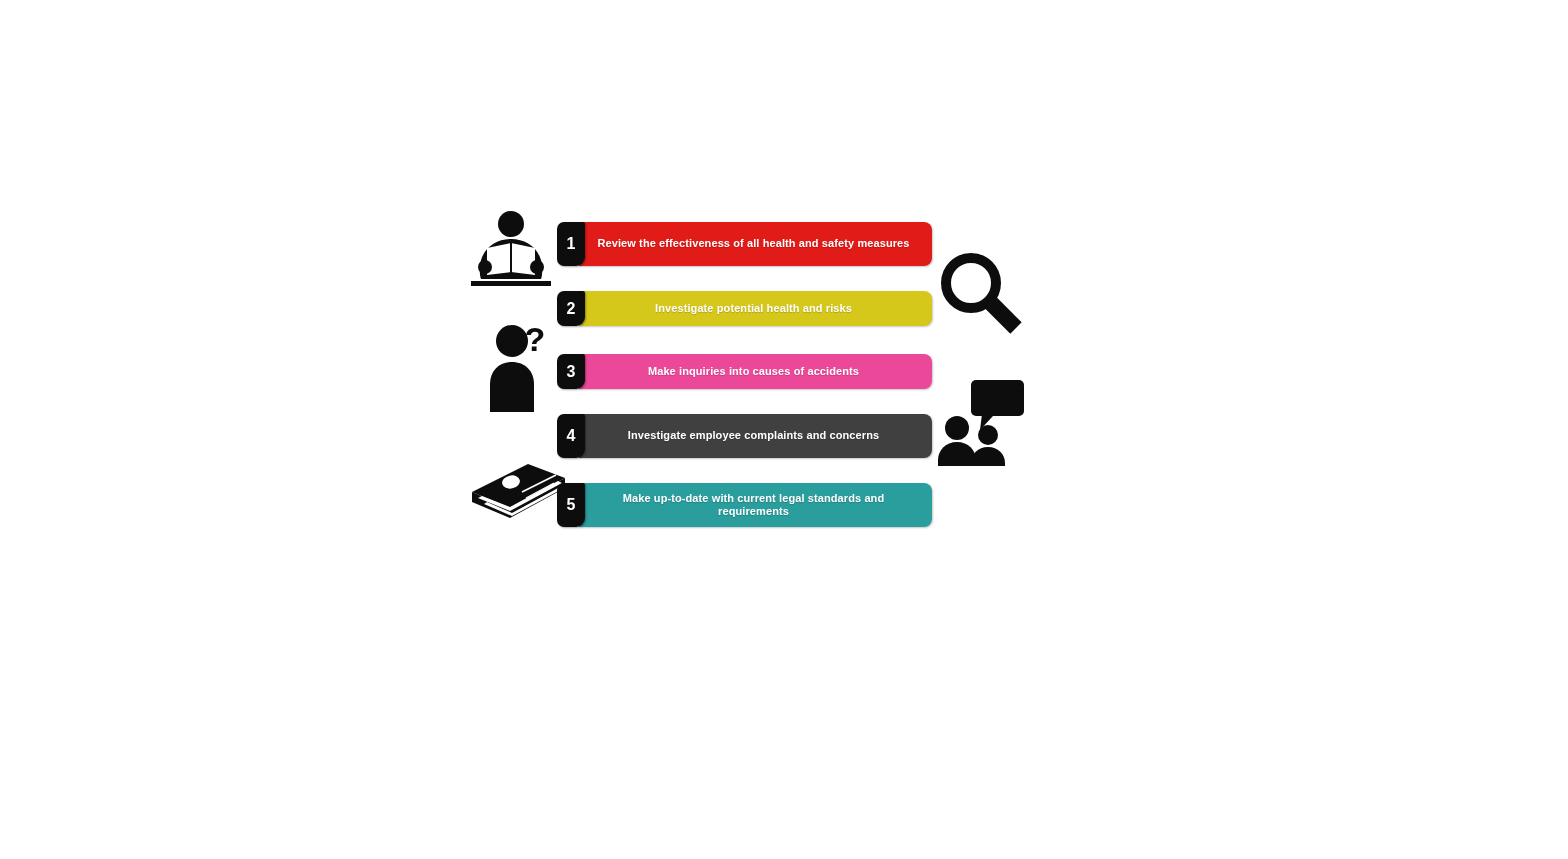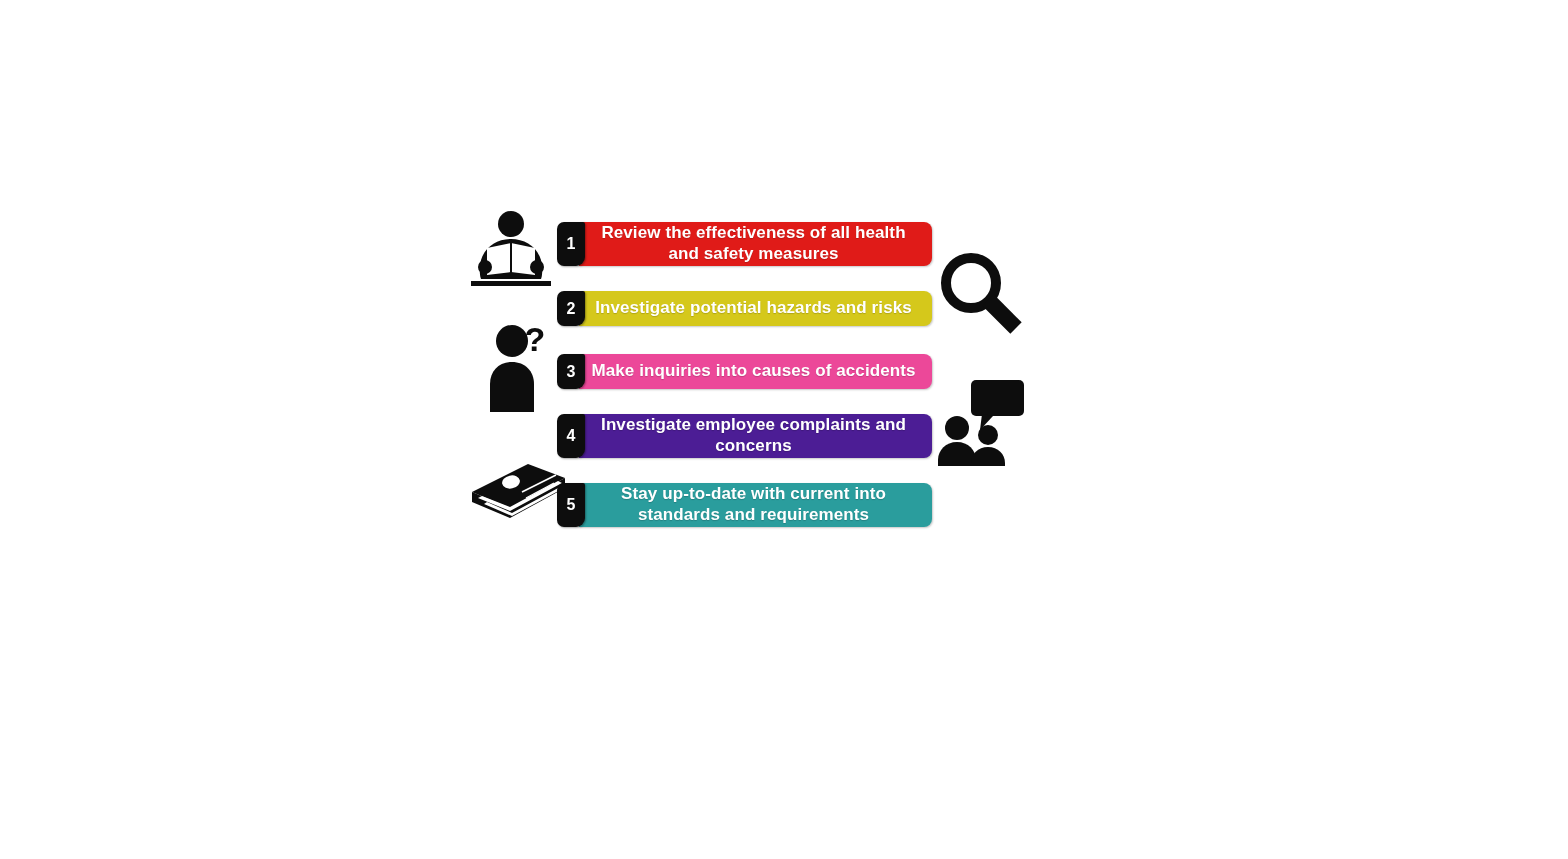--- a/index.html
+++ b/index.html
@@ -60,21 +60,21 @@
   }
 
   .step-text {
     flex: 1 1 auto;
     display: flex;
     align-items: center;
     justify-content: center;
     text-align: center;
     color: #ffffff;
     font-weight: bold;
-    font-size: 17px;
+    font-size: 11px;
     line-height: 1.22;
     letter-spacing: 0.1px;
     padding: 6px 12px 6px 8px;
     border-top-right-radius: 8px;
     border-bottom-right-radius: 8px;
     margin-left: -6px;
     z-index: 2;
     text-shadow: 0 1px 1px rgba(0,0,0,0.18);
     box-shadow: 1px 1px 2px rgba(0,0,0,0.22);
   }
@@ -172,32 +172,32 @@
 
   <div id="steps">
 
     <div class="step-row row-1">
       <div class="step-num" style="background-color: rgb(13, 13, 13);">1</div>
       <div class="step-text" style="background-color: rgb(224, 27, 24);">Review the effectiveness of all health and safety measures</div>
     </div>
 
     <div class="step-row row-2">
       <div class="step-num" style="background-color: rgb(13, 13, 13);">2</div>
-      <div class="step-text" style="background-color: rgb(213, 200, 27);">Investigate potential hazards and risks</div>
+      <div class="step-text" style="background-color: rgb(213, 200, 27);">Investigate potential health and risks</div>
     </div>
 
     <div class="step-row row-3">
       <div class="step-num" style="background-color: rgb(13, 13, 13);">3</div>
       <div class="step-text" style="background-color: #ec4899;">Make inquiries into causes of accidents</div>
     </div>
 
     <div class="step-row row-4">
       <div class="step-num" style="background-color: rgb(13, 13, 13);">4</div>
-      <div class="step-text" style="background-color: #4c1d95;">Investigate employee complaints and concerns</div>
+      <div class="step-text" style="background-color: #404040;">Investigate employee complaints and concerns</div>
     </div>
 
     <div class="step-row row-5">
       <div class="step-num" style="background-color: rgb(13, 13, 13);">5</div>
-      <div class="step-text" style="background-color: rgb(42, 157, 157);">Stay up-to-date with current into standards and requirements</div>
+      <div class="step-text" style="background-color: rgb(42, 157, 157);">Make up-to-date with current legal standards and requirements</div>
     </div>
 
   </div>
 </div>
 
 </body></html>

